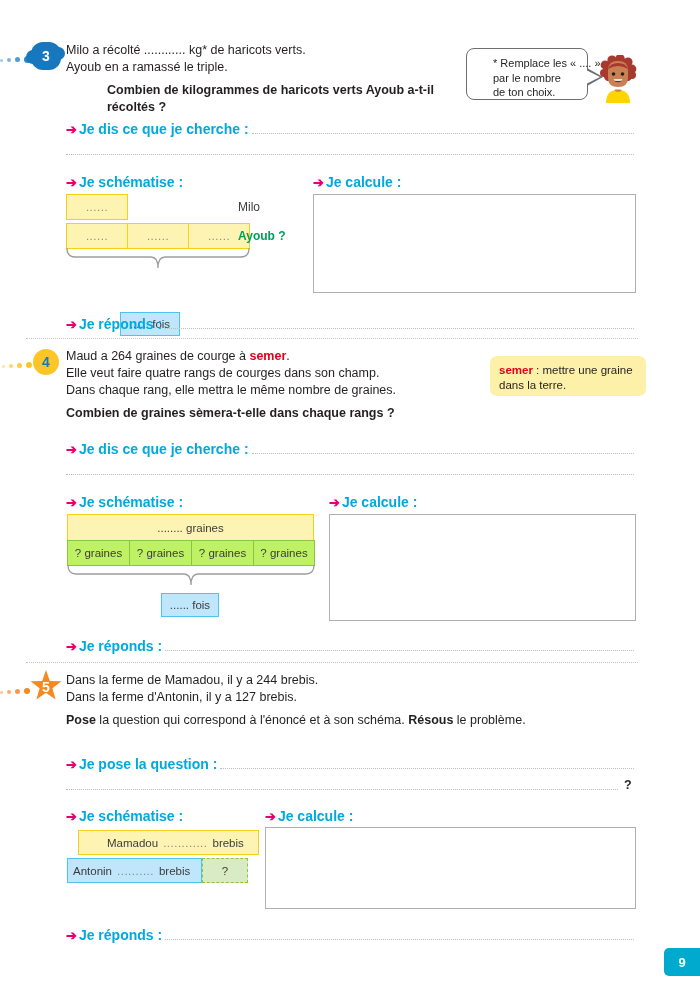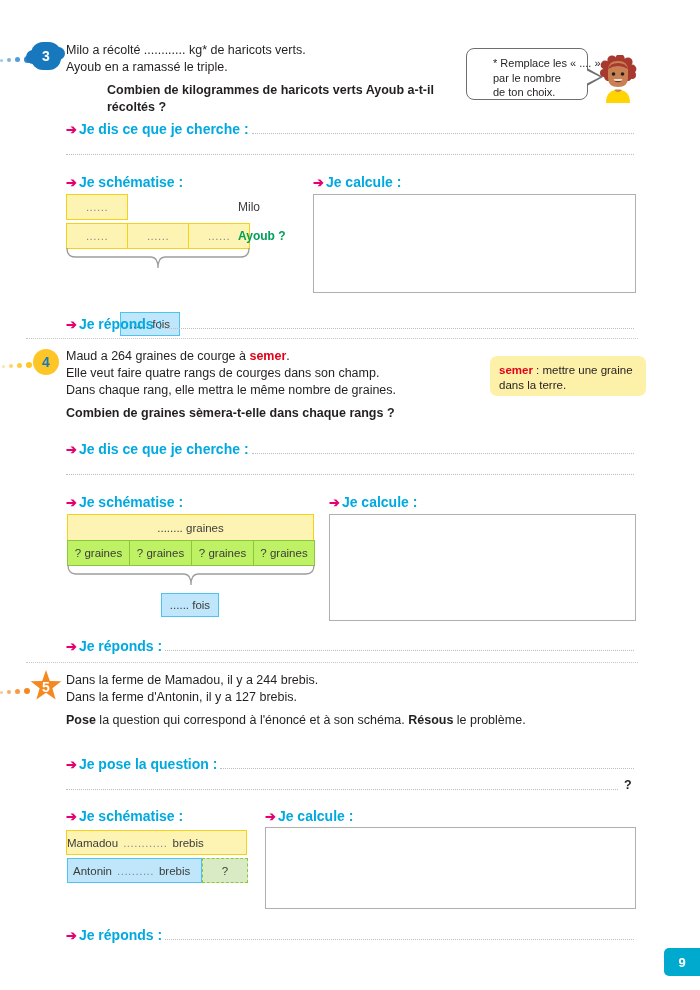--- a/index.html
+++ b/index.html
@@ -521,21 +521,21 @@
 
     <div class="sub-head" style="left:66px; top:136px;">
       <span class="arrow">➔</span>
       <span class="prompt-label">Je schématise :</span>
     </div>
     <div class="sub-head" style="left:265px; top:136px;">
       <span class="arrow">➔</span>
       <span class="prompt-label">Je calcule :</span>
     </div>
 
-    <div class="cell cell-yellow" style="left:66px; top:158px; width:181px; height:25px; justify-content:flex-start; padding-left:0; box-sizing:border-box;">
+    <div class="cell cell-yellow" style="left:78px; top:158px; width:181px; height:25px; justify-content:flex-start; padding-left:28px; box-sizing:border-box;">
       <span>Mamadou</span>
       <span class="dots" style="margin:0 5px;">............</span>
       <span>brebis</span>
     </div>
 
     <div class="cell cell-blue" style="left:67px; top:186px; width:135px; height:25px; justify-content:flex-start; padding-left:5px; box-sizing:border-box;">
       <span>Antonin</span>
       <span class="dots" style="margin:0 5px;">..........</span>
       <span>brebis</span>
     </div>

